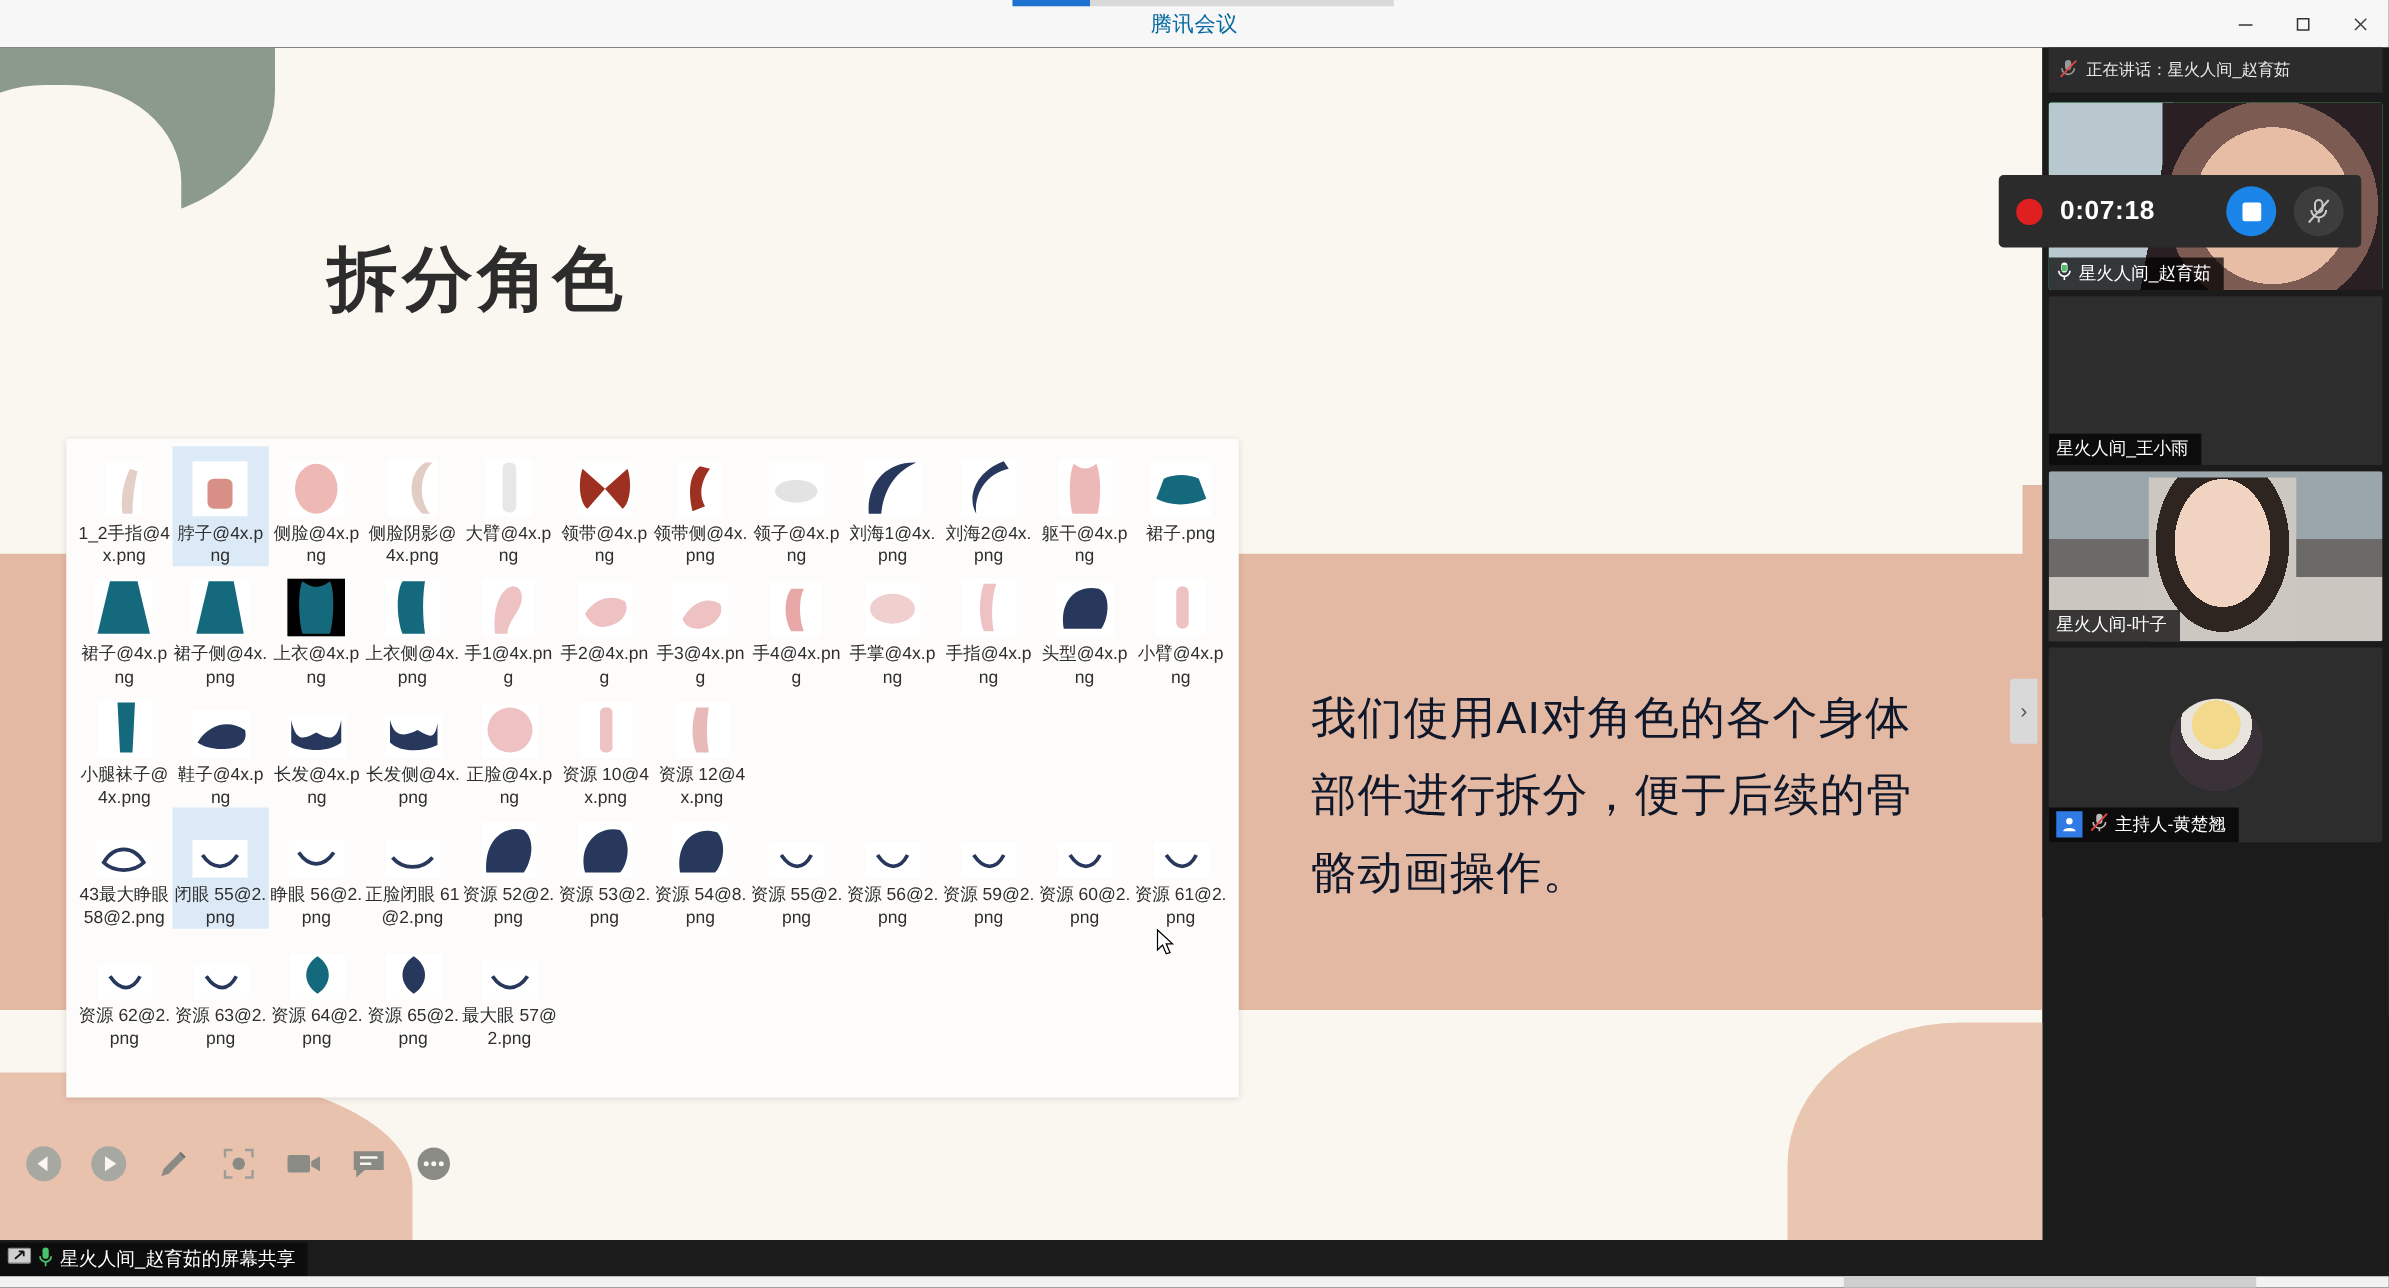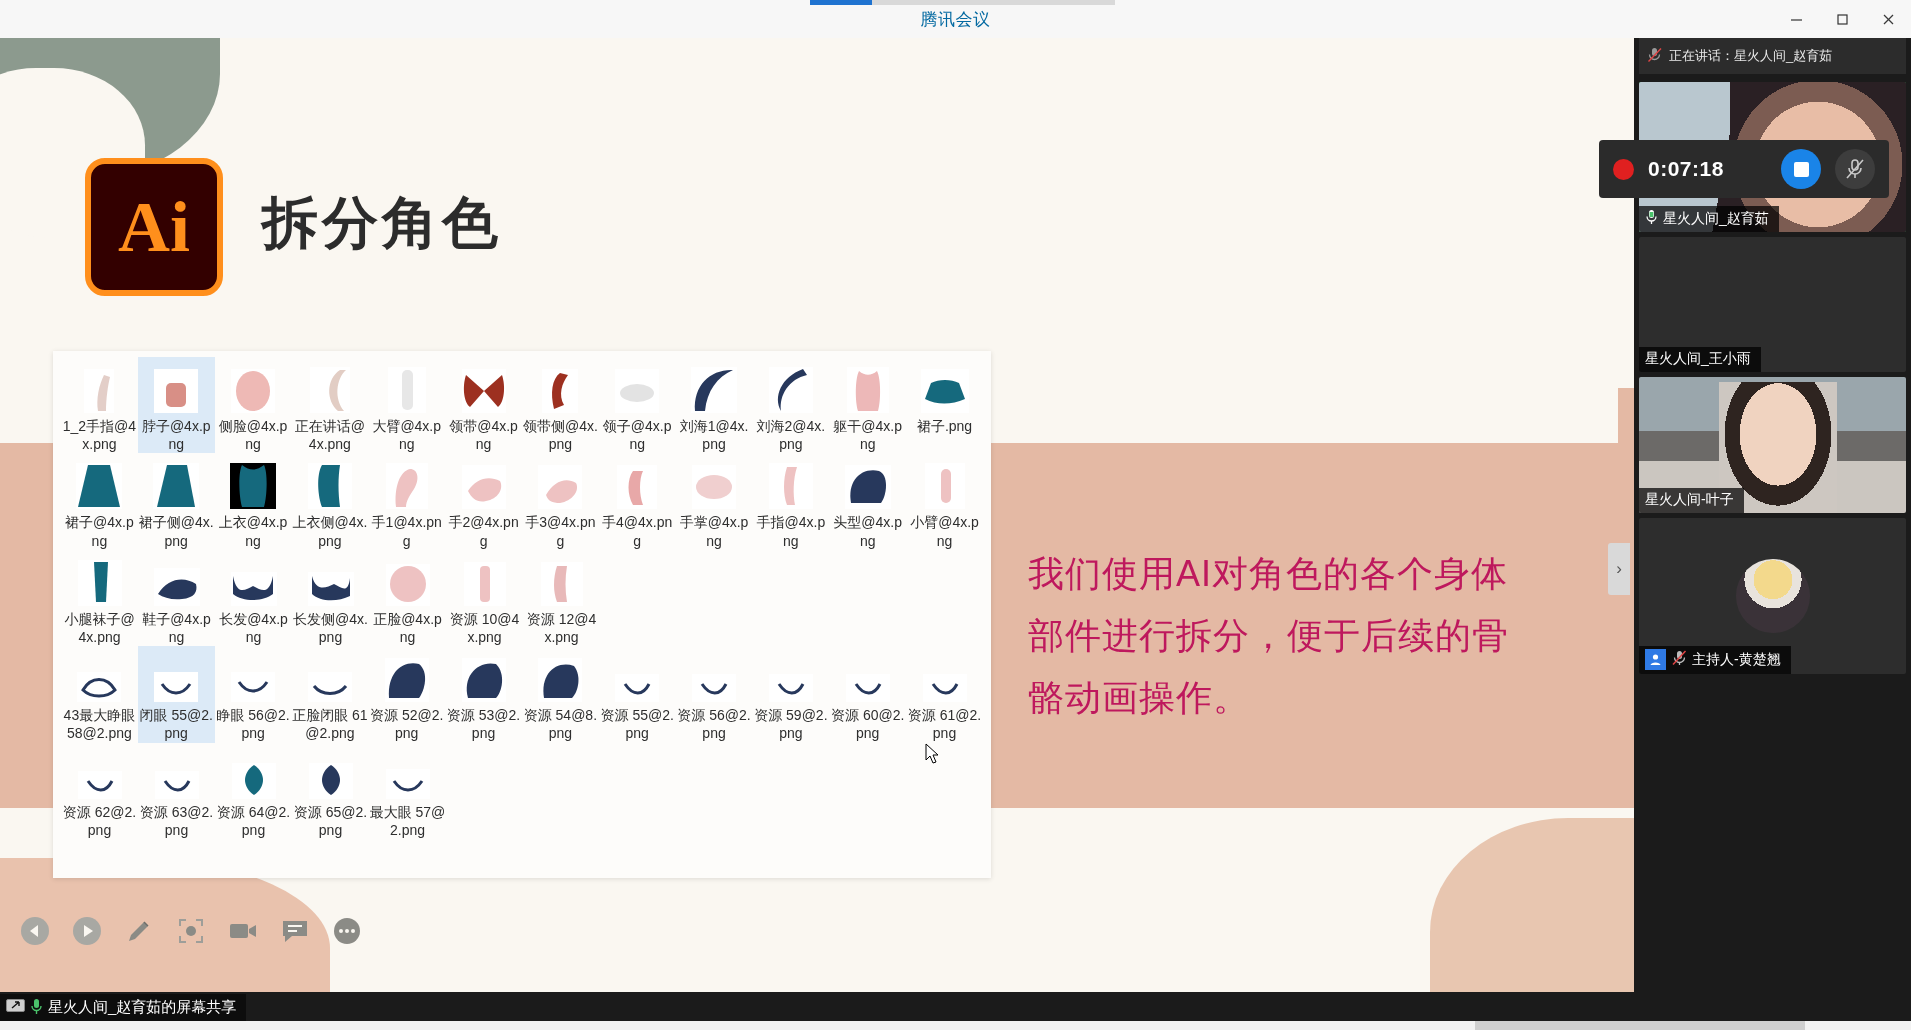--- a/index.html
+++ b/index.html
@@ -70,22 +70,22 @@
     position: absolute; left: 85px; top: 120px; width: 138px; height: 138px;
     background: #330000; border: 6px solid #ff8f1c; border-radius: 20px;
     display: flex; align-items: center; justify-content: center;
     color: #ff8f1c; font-size: 72px; font-weight: 700; font-family: "Liberation Serif", serif;
   }
   .slide-title {
     position: absolute; left: 262px; top: 148px;
     font-size: 56px; color: #2c2c2c; font-weight: 600; letter-spacing: 4px;
   }
   .slide-body {
-    position: absolute; left: 1028px; top: 505px; width: 510px;
-    font-size: 36px; line-height: 1.72; color: #be185d; letter-spacing: 1px;
+    position: absolute; left: 1049px; top: 505px; width: 510px;
+    font-size: 36px; line-height: 1.72; color: #0f172a; letter-spacing: 1px;
   }
   .next-arrow {
     position: absolute; left: 1608px; top: 505px; width: 22px; height: 52px;
     background: #d9d9d9; display: flex; align-items: center; justify-content: center;
     color: #555; font-size: 17px; border-radius: 3px 0 0 3px;
   }
 
   
   .assets {
     position: absolute; left: 53px; top: 313px; width: 938px; height: 527px;
@@ -208,23 +208,20 @@
 </div>
 
 <div class="stage">
   <div class="slide">
     <div class="blob-a"></div>
     <div class="blob-b"></div>
     <div class="band"></div>
     <div class="blob-c"></div>
     <div class="blob-d"></div>
 
-    <div class="ai-logo">
-      <span>Ai</span>
-    </div>
     <div class="slide-title">拆分角色</div>
     <div class="slide-body">我们使用AI对角色的各个身体部件进行拆分，便于后续的骨骼动画操作。</div>
 
     <div class="tag-right"></div>
     <div class="next-arrow">›</div>
 
     <div class="assets" id="assets">
         <div class="asset-row">
           <div class="asset">
             <div class="thumb-wrap">
@@ -249,21 +246,21 @@
               </svg>
             </div>
             <div class="asset-label">侧脸@4x.png</div>
           </div>
           <div class="asset">
             <div class="thumb-wrap">
               <svg width="40" height="46" viewBox="0 0 40 46" style="background:#fff">
                 <path d="M30 3 C16 12 16 34 28 44 L34 44 C24 32 26 12 36 3 Z" fill="#e2cdc4"></path>
               </svg>
             </div>
-            <div class="asset-label">正在讲话@4x.png</div>
+            <div class="asset-label">侧脸阴影@4x.png</div>
           </div>
           <div class="asset">
             <div class="thumb-wrap">
               <svg width="38" height="46" viewBox="0 0 38 46" style="background:#fff">
                 <rect x="14" y="3" width="11" height="40" rx="5" fill="#e7e7e7"></rect>
               </svg>
             </div>
             <div class="asset-label">大臂@4x.png</div>
           </div>
           <div class="asset">

